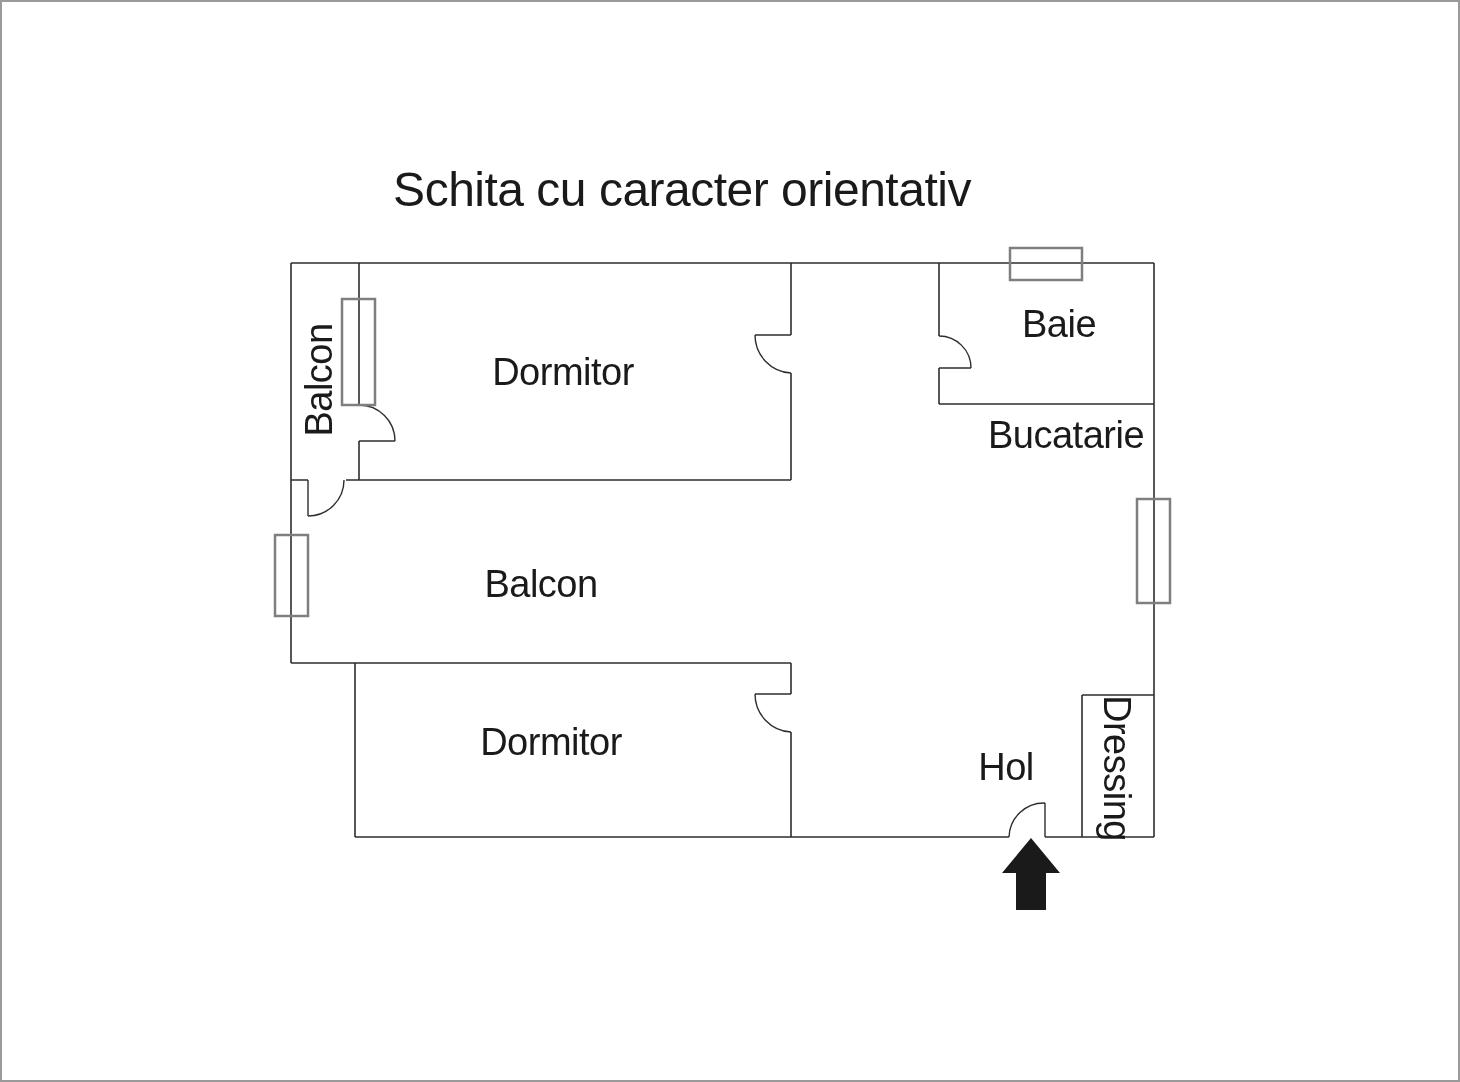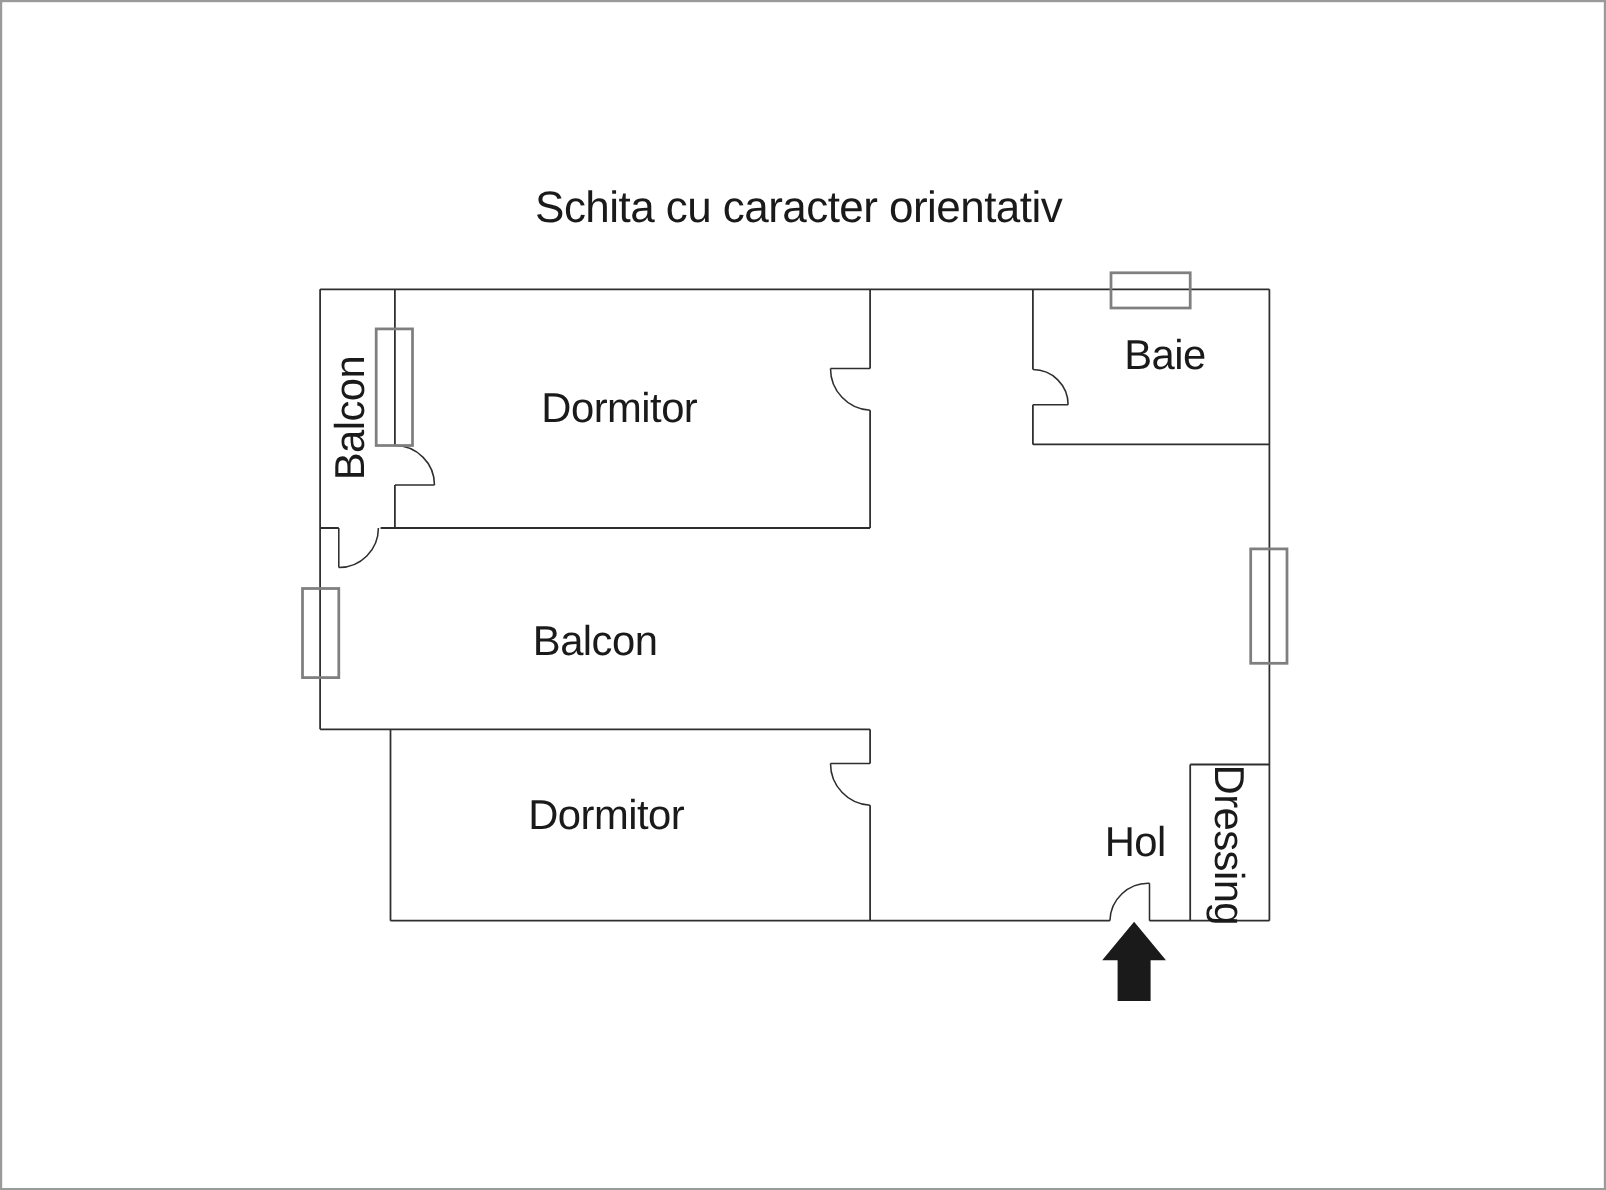--- a/index.html
+++ b/index.html
@@ -22,21 +22,21 @@
   }
   .plan-svg{position:absolute;left:0;top:0;width:1460px;height:1082px;}
   .lbl{
     position:absolute;
     transform:translate(-50%,-50%);
     font-size:38px;
     letter-spacing:-0.5px;
     white-space:nowrap;
     color:var(--ink);
   }
-  .lbl.title{font-size:40px;margin-left:44px;}
+  .lbl.title{font-size:48px;}
   .lbl.rot-ccw{transform:translate(-50%,-50%) rotate(-90deg);}
   .lbl.rot-cw{transform:translate(-50%,-50%) rotate(90deg);}
 </style>
 </head>
 <body>
 
 <div class="canvas">
 
   <svg class="plan-svg" viewBox="0 0 1460 1082" xmlns="http://www.w3.org/2000/svg">
 
@@ -90,21 +90,22 @@
   </svg>
 
   <div class="lbl title" style="left:680px;top:187px">Schita cu caracter orientativ</div>
 
   <div class="lbl rot-ccw" style="left:317px;top:378px">Balcon</div>
 
   <div class="lbl" style="left:561px;top:370px">Dormitor</div>
 
   <div class="lbl" style="left:1057px;top:322px">Baie</div>
 
+  <div class="lbl" style="left:1064px;top:433px">Bucatarie</div>
 
   <div class="lbl" style="left:539px;top:582px">Balcon</div>
 
   <div class="lbl" style="left:549px;top:740px">Dormitor</div>
 
-  <div class="lbl" style="left:1030px;top:765px">Hol</div>
+  <div class="lbl" style="left:1004px;top:765px">Hol</div>
 
   <div class="lbl rot-cw" style="left:1114px;top:766px">Dressing</div>
 </div>
 
 </body></html>

